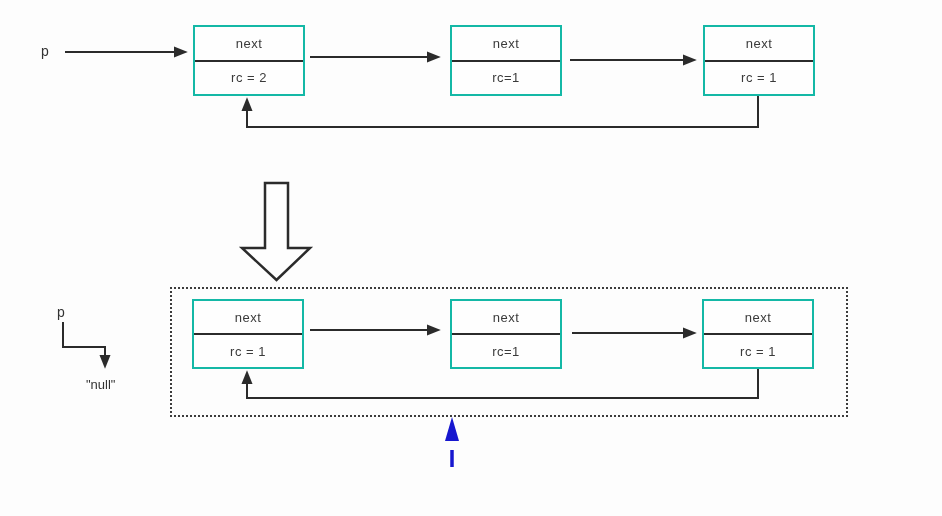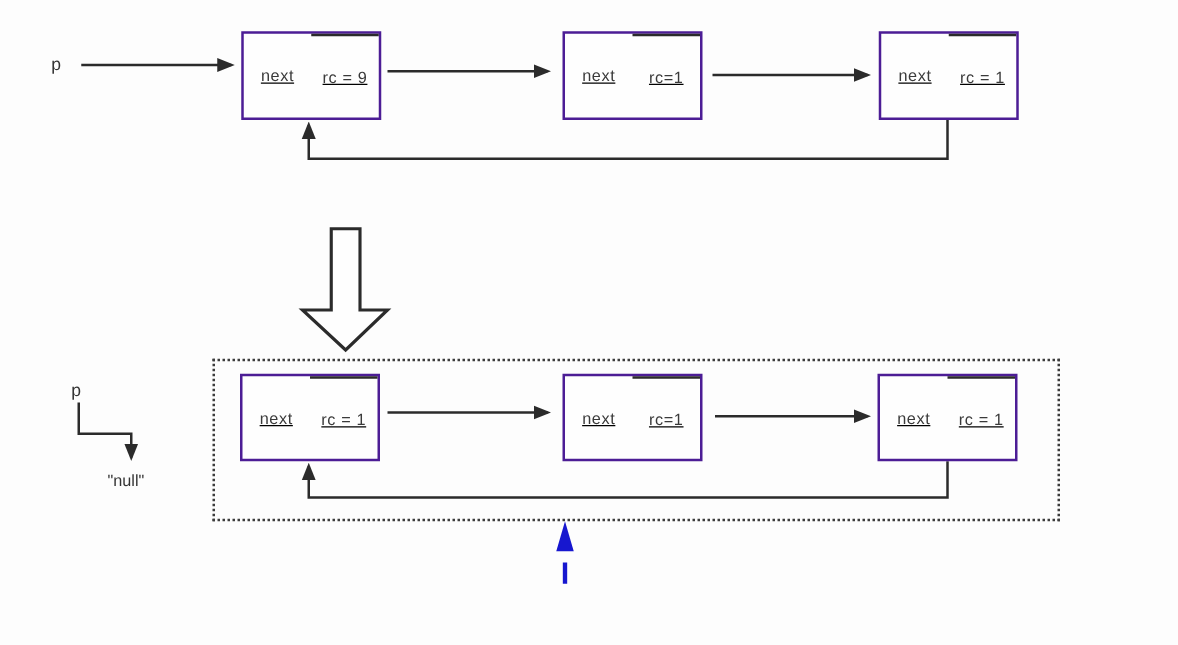--- a/index.html
+++ b/index.html
@@ -24,25 +24,25 @@
   }
   svg.lines path.k {
     stroke: #2b2b2b;
     stroke-width: 2;
     fill: none;
   }
   .node {
     position: absolute;
     width: 112px;
     height: 71px;
-    border: 2px solid #4c1d95;
+    border: 2px solid #14b8a6;
     background: #fefefe;
     box-sizing: border-box;
     display: flex;
-    text-decoration: underline;
+    flex-direction: column;
   }
   .node .cell {
     flex: 1;
     display: flex;
     align-items: center;
     justify-content: center;
     font-size: 13px;
     color: #3a3a3a;
     letter-spacing: 0.5px;
   }
@@ -121,21 +121,21 @@
     <path class="k" d="M63,322 V347 H105 V366" marker-end="url(#ah)"></path>
 
     <path d="M452,467 V450" stroke="#1717cf" stroke-width="3.5" fill="none"></path>
     <polygon points="452,417 445,441 459,441" fill="#1717cf"></polygon>
   </svg>
 
   <div class="p-label" style="left:41px; top:43px;">p</div>
 
   <div class="node" style="left:193px; top:25px;">
     <div class="cell">next</div>
-    <div class="cell rc">rc = 9</div>
+    <div class="cell rc">rc = 2</div>
   </div>
   <div class="node" style="left:450px; top:25px;">
     <div class="cell">next</div>
     <div class="cell rc">rc=1</div>
   </div>
   <div class="node" style="left:703px; top:25px;">
     <div class="cell">next</div>
     <div class="cell rc">rc = 1</div>
   </div>
 

